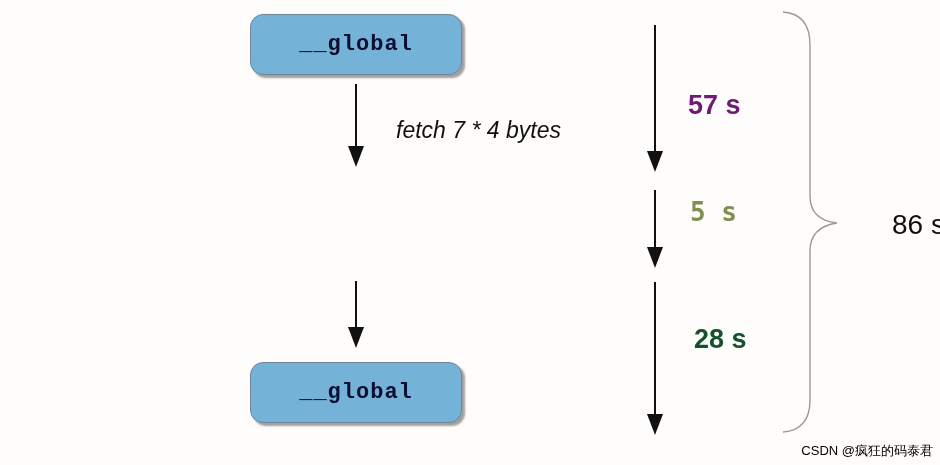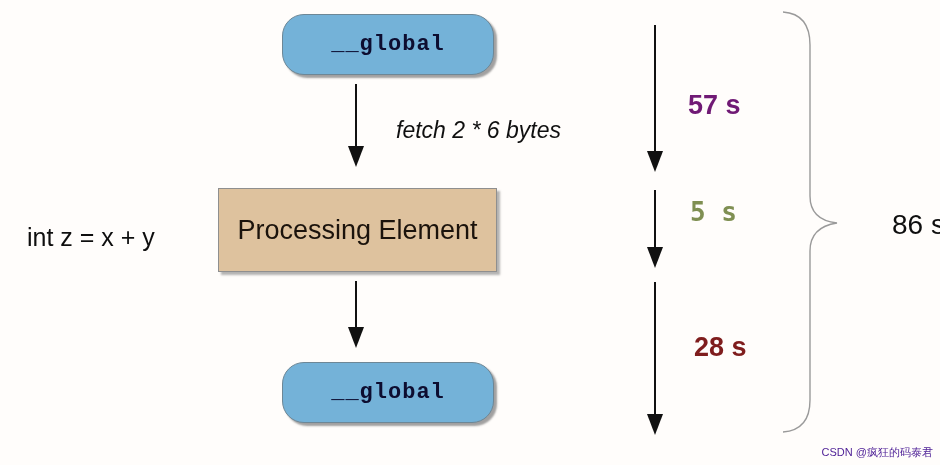--- a/index.html
+++ b/index.html
@@ -21,32 +21,31 @@
     position: absolute;
     left: 0; top: 0;
     width: 940px; height: 465px;
     pointer-events: none;
   }
 
   .mem-box {
     left: 250px;
     width: 210px;
     height: 59px;
-    border-radius: 22px;
+    border-radius: 13px;
     border: 1px solid #6d8796;
     box-shadow: 3px 3px 2px rgba(110,110,110,0.65);
     display: flex;
     align-items: center;
     justify-content: center;
     font-family: "Liberation Mono", monospace;
     font-weight: bold;
     font-size: 22px;
     letter-spacing: 1px;
     color: #0d0d30;
-    margin-left: 32px;
   }
   .mem-box.top    { top: 14px; }
   .mem-box.bottom { top: 362px; }
 
   .pe-box {
     left: 218px;
     top: 188px;
     width: 277px;
     height: 82px;
     border: 1px solid #8f8f8f;
@@ -89,22 +88,22 @@
     top: 209px;
     font-size: 28px;
     color: #0e0e0e;
     white-space: nowrap;
     margin-left: 26px;
   }
 
   .watermark {
     right: 7px;
     bottom: 5px;
-    font-size: 11px;
-    color: #4c1d95;
+    font-size: 13px;
+    color: #000000;
     white-space: nowrap;
   }
 </style>
 </head>
 <body>
 
 <div class="stage">
 
   <svg class="svg-layer" width="940" height="465" viewBox="0 0 940 465" xmlns="http://www.w3.org/2000/svg">
 
@@ -131,34 +130,30 @@
       <polygon points="647,414 663,414 655,435" fill="#111111"></polygon>
     </g>
 
     <path d="M 783 12 Q 810 14 810 45 L 810 196 Q 810 220 837 223 Q 810 227 810 251 L 810 400 Q 810 430 783 432" fill="none" stroke-width="1.4" stroke="#9a9a9a"></path>
   </svg>
 
   <div class="abs mem-box top" style="background: rgb(116, 178, 216);">
     <span>__global</span>
   </div>
 
-  <div class="abs flow-label fetch">fetch 2 * 6 bytes</div>
+  <div class="abs flow-label fetch">fetch 7 * 4 bytes</div>
 
-  <div class="abs pe-box" style="background: rgb(222, 194, 158);">
-    <span>Processing Element</span>
-  </div>
 
-  <div class="abs code-label">int z = x + y</div>
 
 
   <div class="abs mem-box bottom" style="background: rgb(116, 178, 216);">
     <span>__global</span>
   </div>
 
   <div class="abs time-label t1" style="color: #701a75;">57 s</div>
   <div class="abs time-label t2" style="color: rgb(127, 143, 82);">5 s</div>
-  <div class="abs time-label t3" style="color: #7f1d1d; margin-top: 8px;">28 s</div>
+  <div class="abs time-label t3" style="color: #14532d;">28 s</div>
 
   <div class="abs total-label">86 s</div>
 
   <div class="abs watermark">CSDN @疯狂的码泰君</div>
 
 </div>
 
 </body></html>

